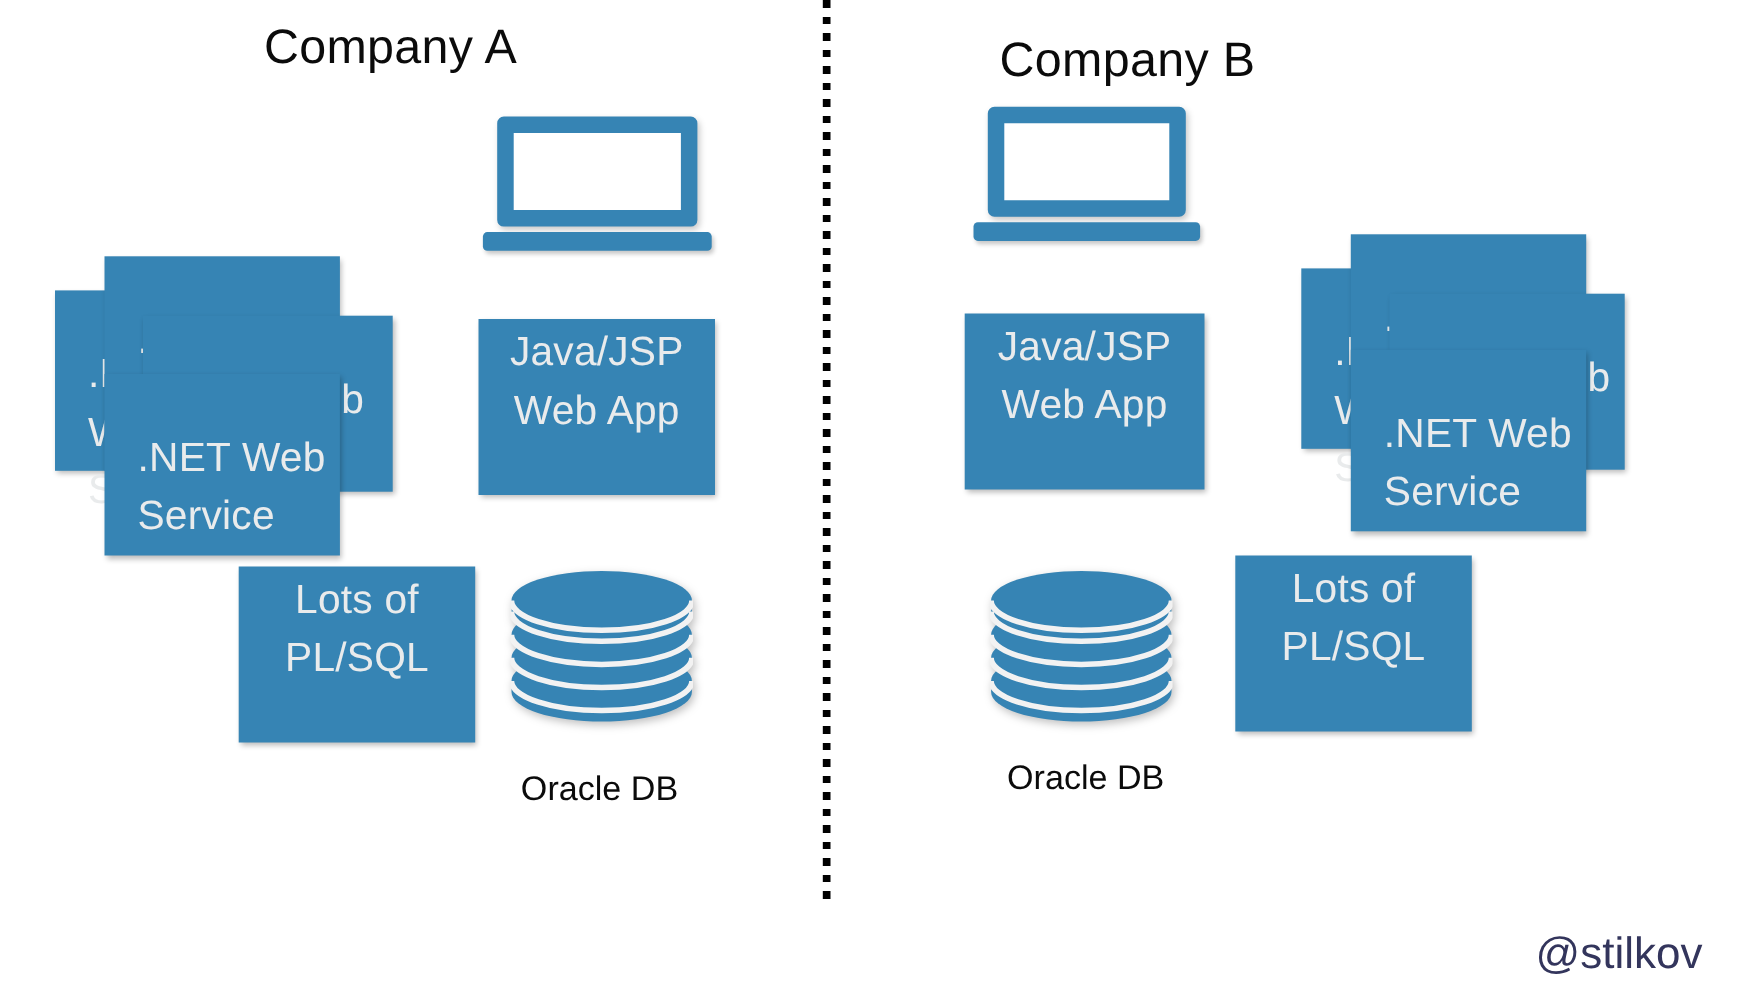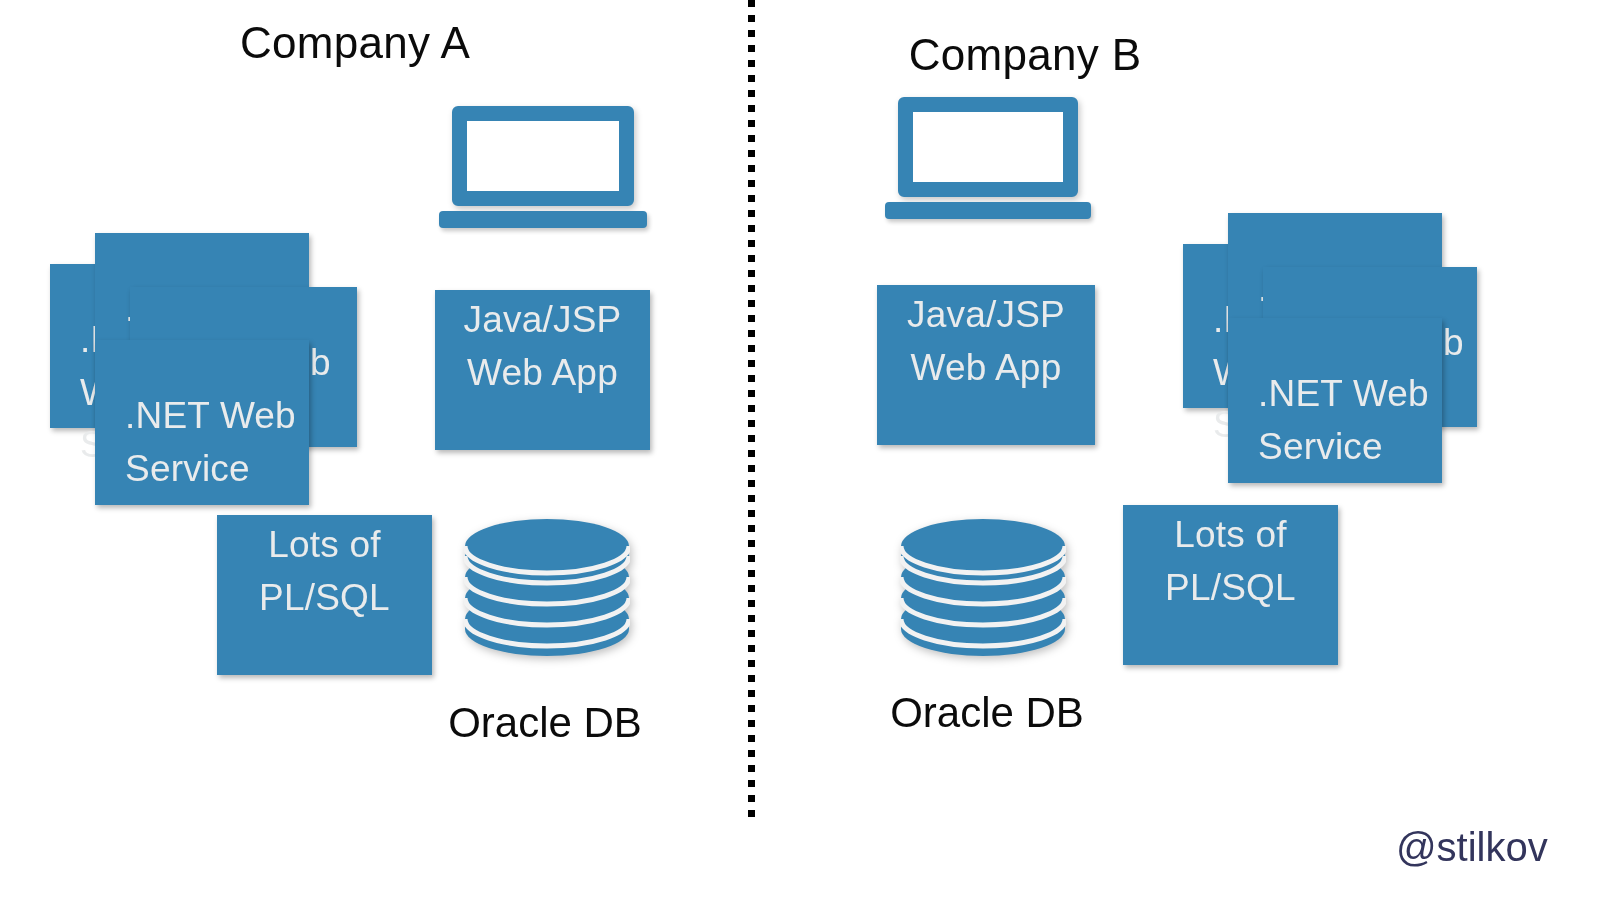--- a/index.html
+++ b/index.html
@@ -91,34 +91,35 @@
     box-shadow: 2px 3px 4px rgba(0,0,0,0.22);
   }
 
   
   .db { position: absolute; filter: drop-shadow(2px 3px 4px rgba(0,0,0,0.25)); }
   .db svg { display: block; width: 100%; height: 100%; }
 
   
   .caption {
     position: absolute;
-    font-size: 42px;
+    font-size: 31px;
     color: #0b0b0b;
     white-space: nowrap;
     transform: translateX(-50%);
     font-family: "Liberation Sans", sans-serif;
   }
 
   
   .watermark {
     position: absolute;
     font-size: 40px;
     color: #33355c;
     white-space: nowrap;
     font-family: "Liberation Sans", sans-serif;
+    margin-top: 20px;
   }
 </style>
 </head>
 <body>
 
 <div id="canvas">
 
   <div class="col-title" style="left:355px; top:18px;text-align:right;">Company A</div>
 
   <div class="laptop" style="left:452px; top:106px; width:182px; height:122px;">

